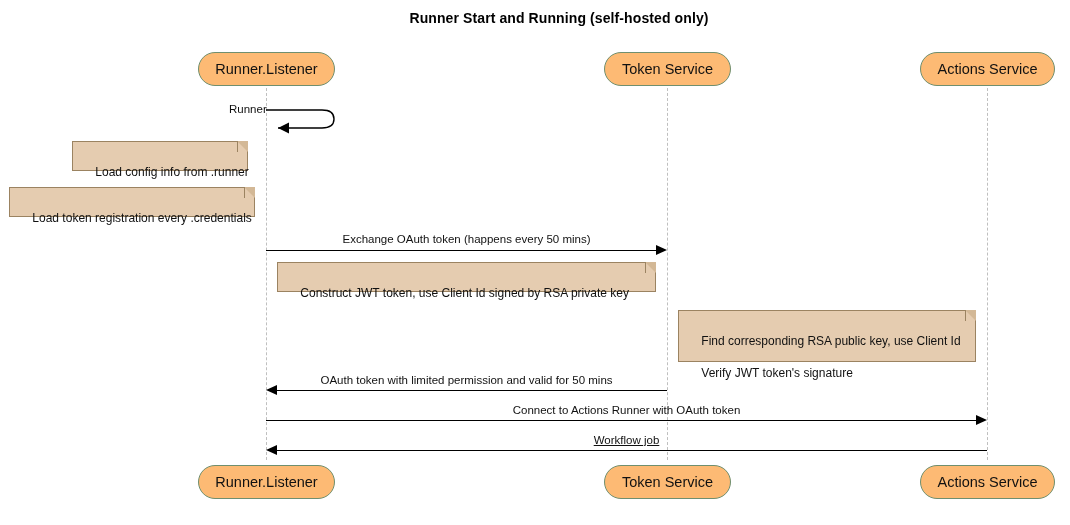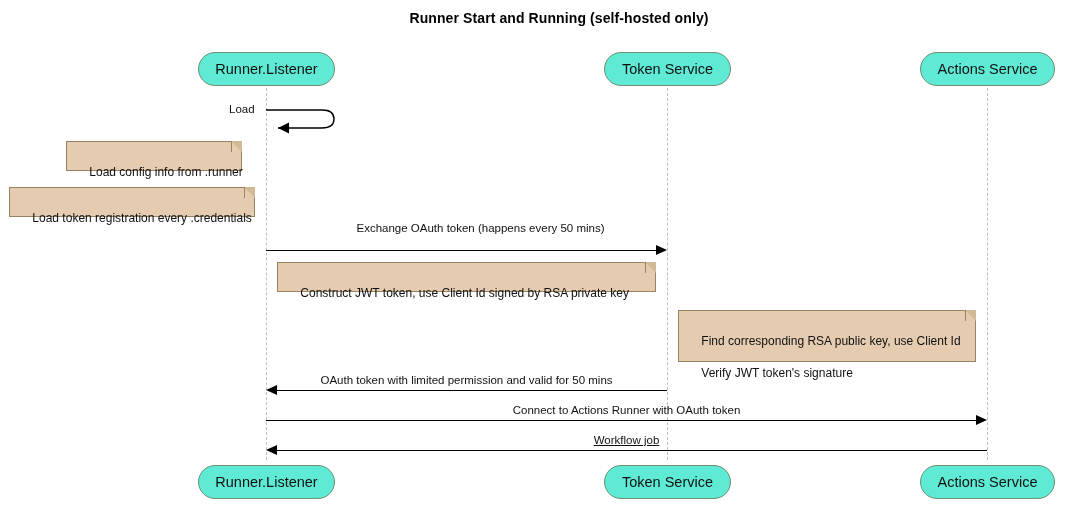--- a/index.html
+++ b/index.html
@@ -30,21 +30,21 @@
   .lifeline {
     position: absolute;
     width: 0;
     border-left: 1px dashed #bfbfbf;
     top: 88px;
     height: 372px;
   }
   .participant {
     position: absolute;
     height: 34px;
-    background: #5eead4;
+    background: #fdba74;
     border: 1px solid #6f8f6f;
     border-radius: 17px;
     display: flex;
     align-items: center;
     justify-content: center;
     font-size: 14.5px;
     color: #111111;
     box-sizing: border-box;
     white-space: nowrap;
   }
@@ -124,39 +124,39 @@
   <div id="title">Runner Start and Running (self-hosted only)</div>
 
   <div class="lifeline" style="left:266px;"></div>
   <div class="lifeline" style="left:667px;"></div>
   <div class="lifeline" style="left:987px;"></div>
 
   <div class="participant" style="left:198px; top:52px; width:137px;">Runner.Listener</div>
   <div class="participant" style="left:604px; top:52px; width:127px;">Token Service</div>
   <div class="participant" style="left:920px; top:52px; width:135px;">Actions Service</div>
 
-  <div class="start-label" style="left:229px; top:103px;">Load</div>
+  <div class="start-label" style="left:229px; top:103px;">Runner</div>
   <svg class="selfloop" style="left:260px; top:104px;" width="90" height="32">
     <path d="M 6,6 L 62,6 Q 74,6 74,15 Q 74,24 62,24 L 18,24" fill="none" stroke="#000000" stroke-width="1.4"></path>
     <polygon points="18,24 29,18.5 29,29.5" fill="#000000"></polygon>
   </svg>
 
-  <div class="note" style="left:66px; top:141px; width:176px; height:30px;">
+  <div class="note" style="left:72px; top:141px; width:176px; height:30px;">
     <span>Load config info from .runner</span>
     <span class="fold"></span>
     <span class="fold-edge"></span>
   </div>
 
   <div class="note" style="left:9px; top:187px; width:246px; height:30px;">
     <span>Load token registration every .credentials</span>
     <span class="fold"></span>
     <span class="fold-edge"></span>
   </div>
 
-  <div class="msg-label" style="left:266px; top:222px; width:401px;margin-left:14px;">Exchange OAuth token (happens every 50 mins)</div>
+  <div class="msg-label" style="left:266px; top:233px; width:401px;">Exchange OAuth token (happens every 50 mins)</div>
   <div class="msg-line" style="left:266px; top:250px; width:390px;"></div>
   <div class="arrow-right" style="left:656px; top:244.5px;"></div>
 
   <div class="note" style="left:277px; top:262px; width:379px; height:30px;">
     <span>Construct JWT token, use Client Id signed by RSA private key</span>
     <span class="fold"></span>
     <span class="fold-edge"></span>
   </div>
 
   <div class="note" style="left:678px; top:310px; width:298px; height:52px;">

